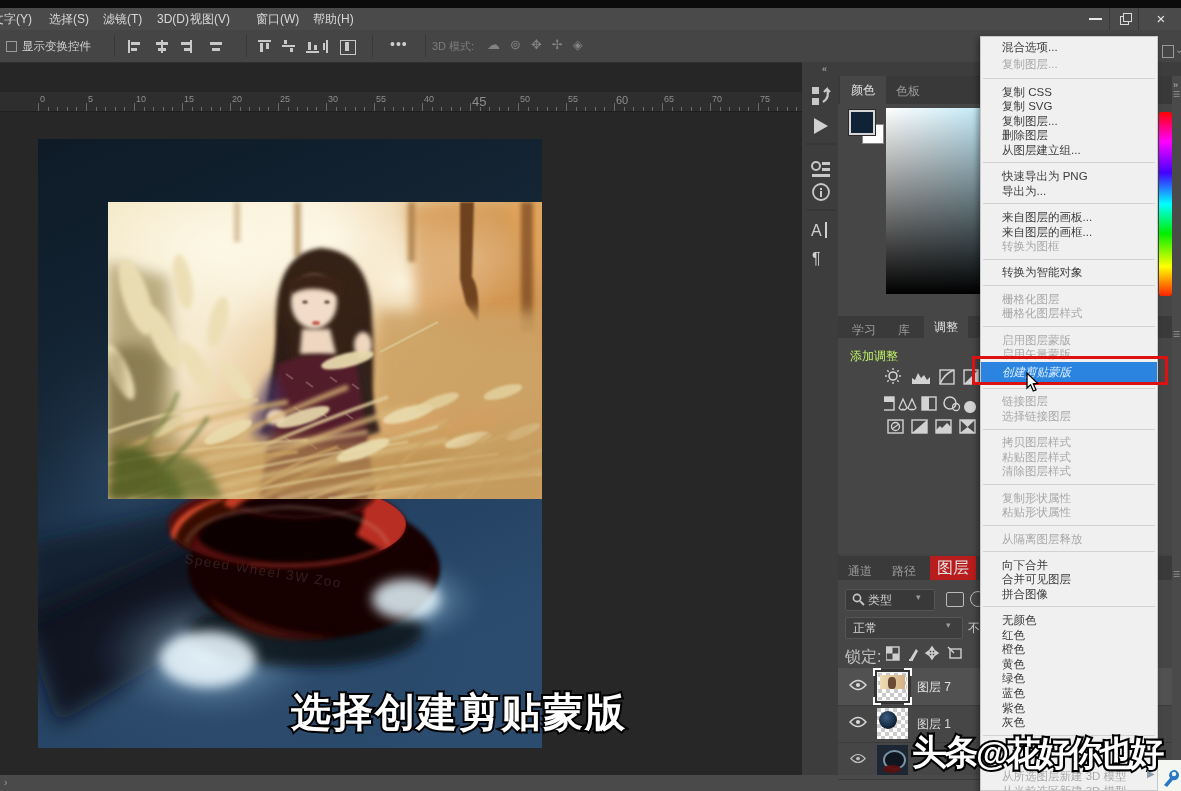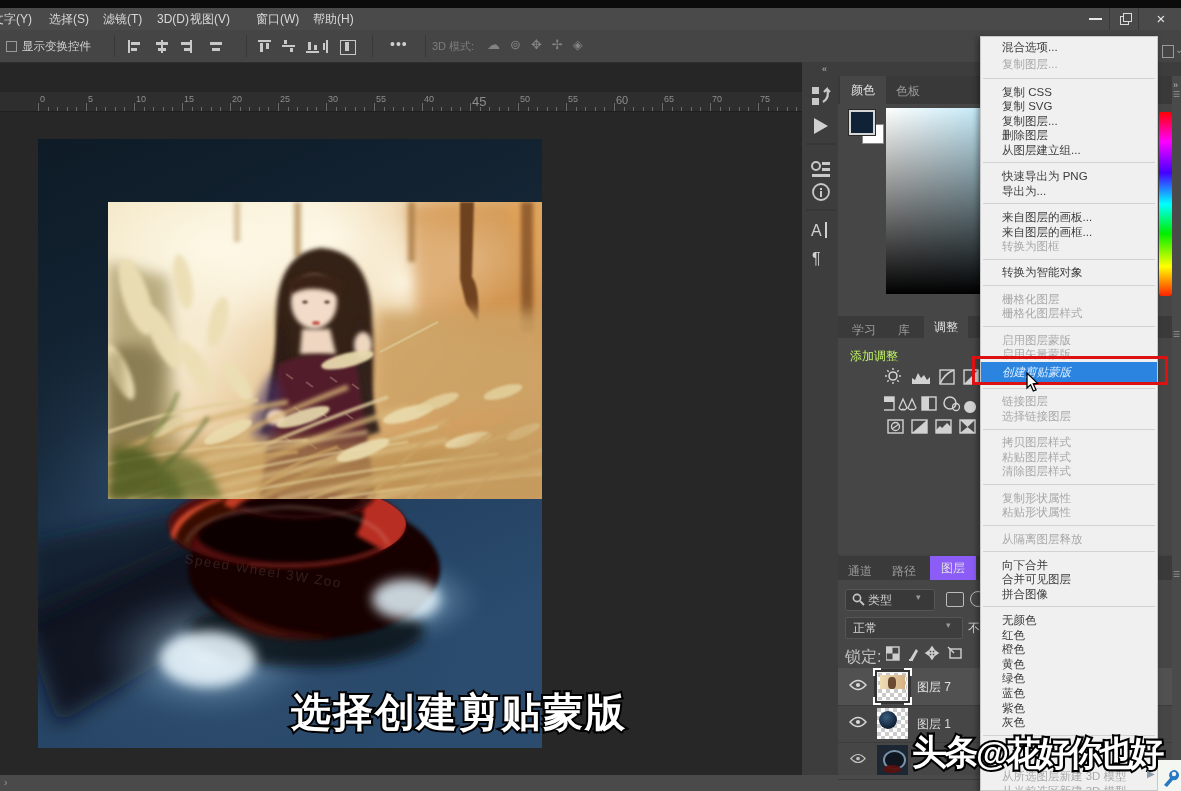--- a/index.html
+++ b/index.html
@@ -504,21 +504,21 @@
       <rect x="48" y="0" width="15" height="13" fill="none" stroke-width="1.4"></rect>
         <path d="M48,10 l4,-4 2,2 5,-5 4,4 v6 h-15 z" fill="#d2d2d2" stroke="none"></path>
       <rect x="72" y="0" width="15" height="13" fill="none" stroke-width="1.4"></rect>
         <path d="M72,0 h15 l-7.5,7 z M72,13 h15 l-7.5,-6 z" fill="#d2d2d2" stroke="none"></path>
     </g>
   </svg>
 
   <div class="abs" style="left:838px;top:556px;width:343px;height:24px;background:#3a3a3a;"></div>
   <span class="abs" style="left:848px;top:563px;color:#9a9a9a;font-size:12px;">通道</span>
   <span class="abs" style="left:892px;top:563px;color:#9a9a9a;font-size:12px;">路径</span>
-  <div class="abs" style="left:930px;top:556px;width:46px;height:24px;background:#8b5cf6;color:#e0e0e0;font-size:12px;line-height:24px;text-align:center;">图层</div>
+  <div class="abs" style="left:930px;top:556px;width:46px;height:24px;background:#b91c1c;color:#e0e0e0;font-size:16px;line-height:24px;text-align:center;">图层</div>
   <div class="abs" style="left:838px;top:580px;width:343px;height:195px;background:#464646;"></div>
 
   <div class="abs" style="left:845px;top:589px;width:88px;height:20px;background:#393939;border:1px solid #555;border-radius:2px;"></div>
   <svg class="abs" style="left:852px;top:593px;" width="13" height="13" viewBox="0 0 13 13">
       <circle cx="5" cy="5" r="3.6" fill="none" stroke="#c6c6c6" stroke-width="1.6"></circle>
       <line x1="8" y1="8" x2="12" y2="12" stroke="#c6c6c6" stroke-width="1.8"></line>
     </svg>
   <span class="abs" style="left:868px;top:592px;color:#cfcfcf;font-size:12px;">类型</span>
   <span class="abs" style="left:916px;top:592px;color:#9a9a9a;font-size:9px;">▾</span>
   <div class="abs" style="left:946px;top:592px;width:16px;height:13px;border:1.5px solid #bbb;border-radius:2px;"></div>

